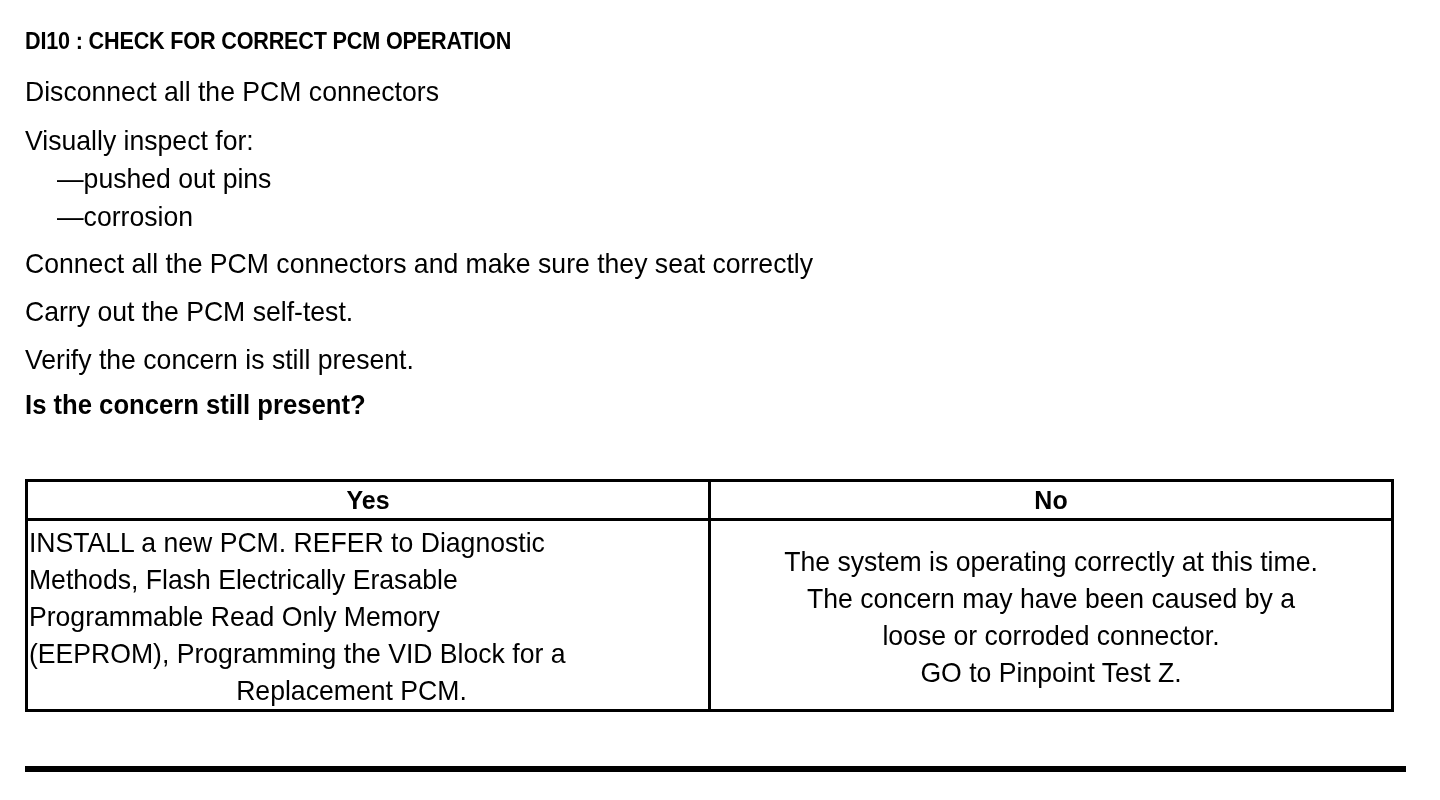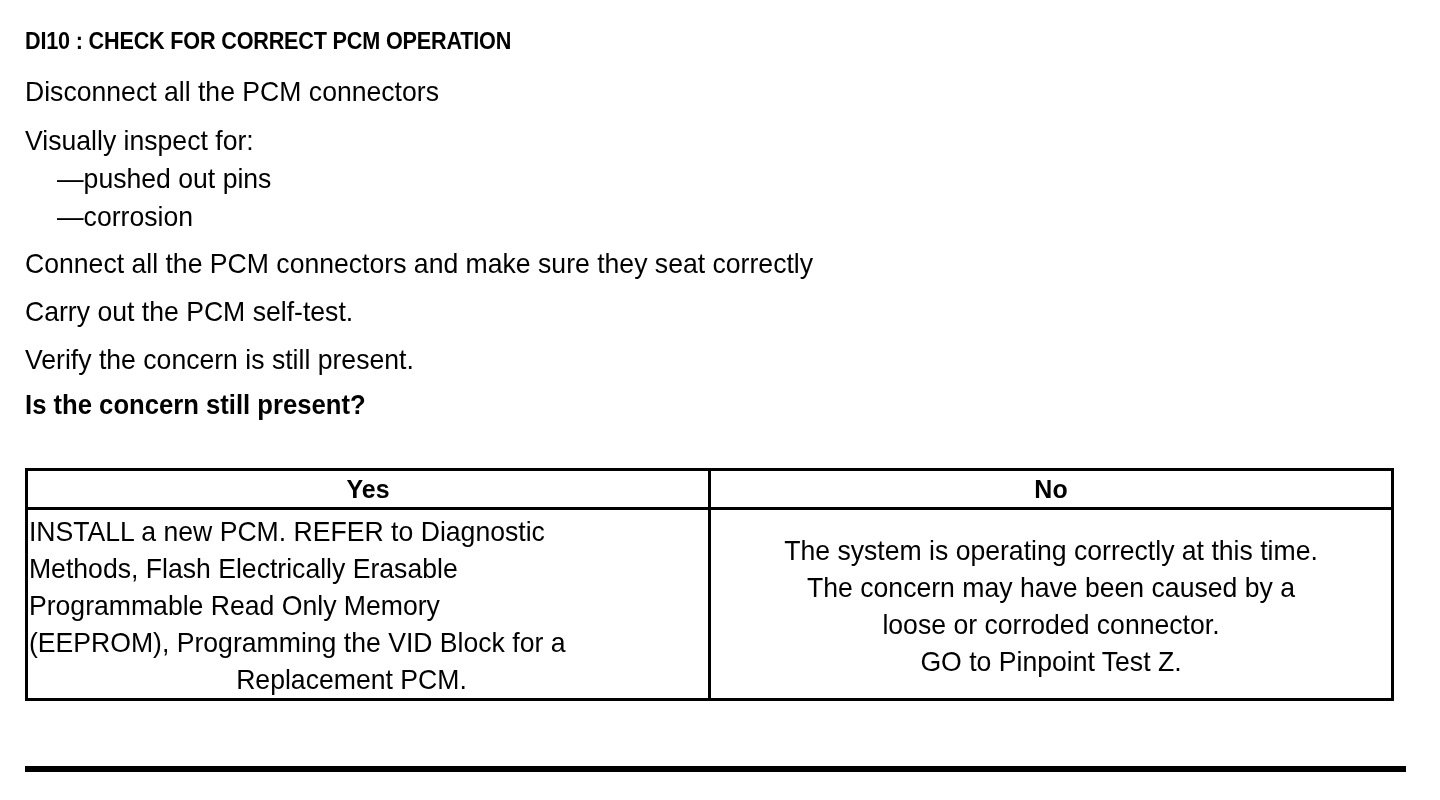--- a/index.html
+++ b/index.html
@@ -56,21 +56,21 @@
   .l-corrosion  { top: 203px; }
   .l-connect    { top: 250px; }
   .l-carryout   { top: 298px; }
   .l-verify     { top: 346px; }
   .l-question   { top: 392px; font-size: 27px; }
 
   
   .decision-table {
     position: absolute;
     left: 25px;
-    top: 468px;
+    top: 479px;
     width: 1366px;
     border-collapse: collapse;
     table-layout: fixed;
   }
   .decision-table td {
     border: 3px solid #000000;
     padding: 0;
     vertical-align: top;
   }
   .col-yes { width: 683px; }

